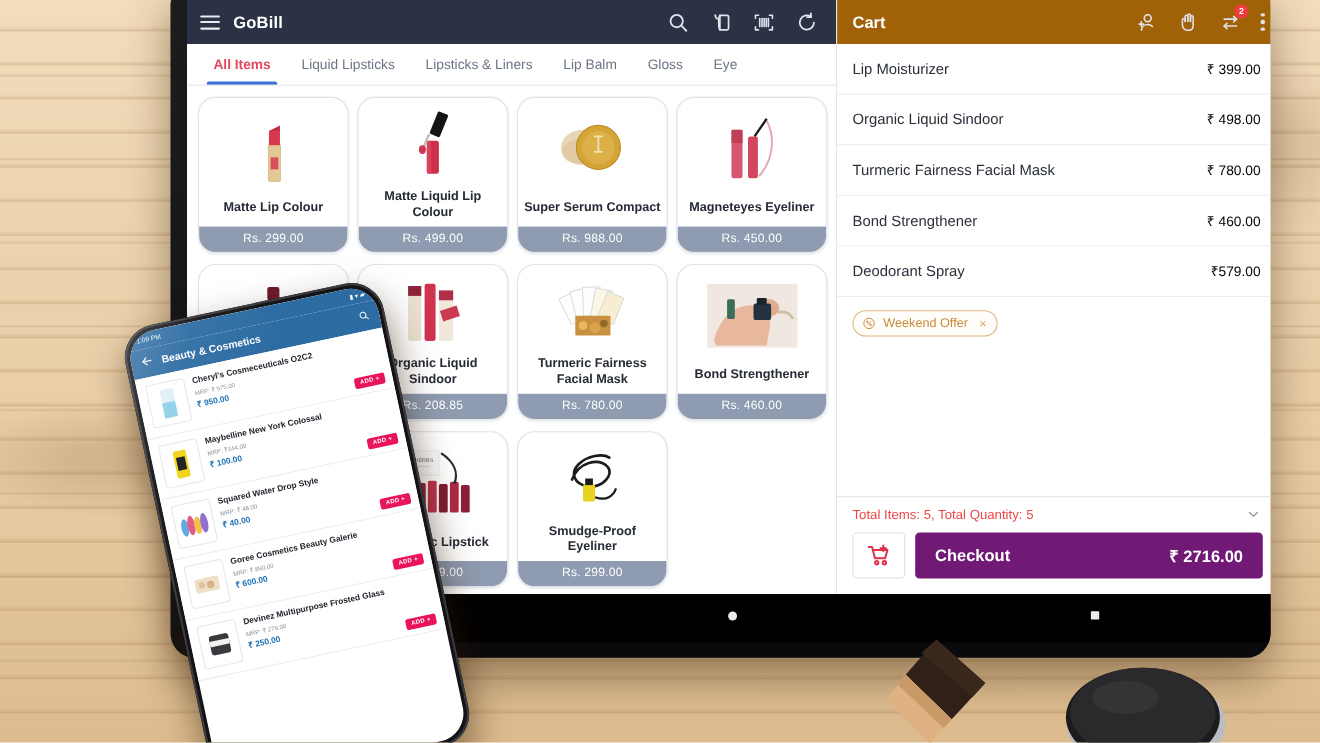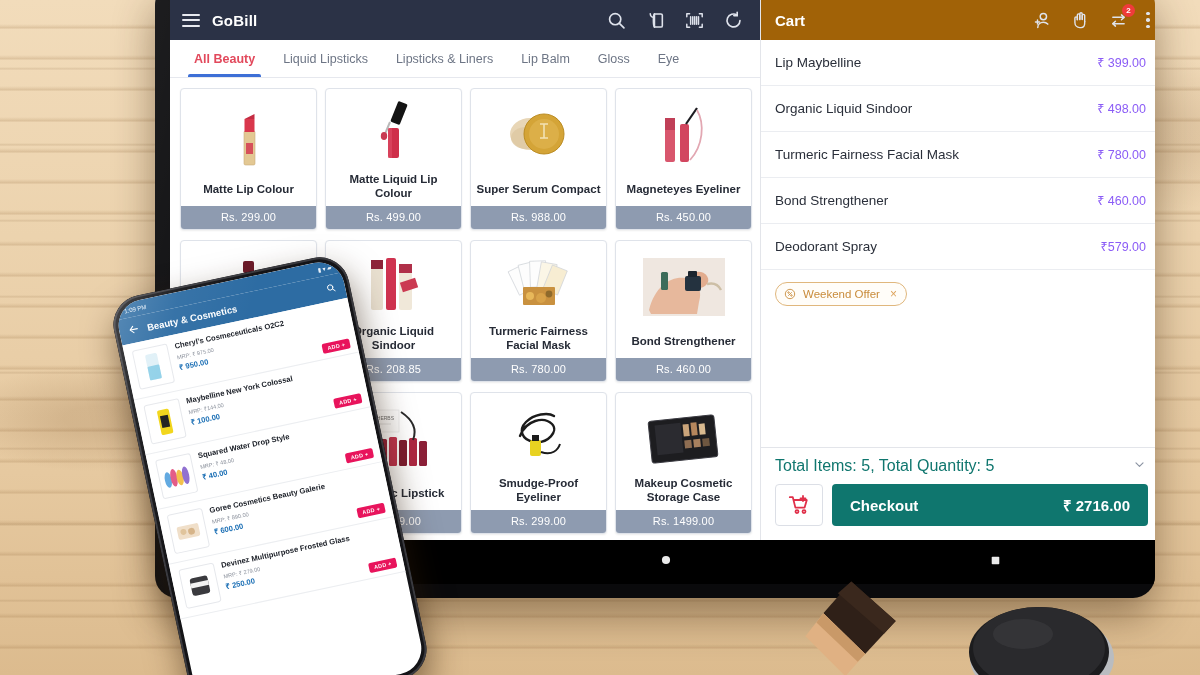--- a/index.html
+++ b/index.html
@@ -88,21 +88,21 @@
     background:#3d6fd6; border-radius:2px 2px 0 0;
   }
 
   
   .grid {
     flex:1; padding: 10px 8px 6px 10px;
     display:grid; grid-template-columns: repeat(4, 1fr); gap: 10px 8px;
     align-content:start; overflow:hidden;
   }
   .card {
-    background:#fff; border:1px solid #dfe3ea; border-radius:4px;
+    background:#fff; border:1px solid #dfe3ea; border-radius:16px;
     display:flex; flex-direction:column; height:142px; overflow:hidden;
     box-shadow: 0 1px 2px rgba(0,0,0,.07); cursor:pointer;
   }
   .card-img { flex:1; display:flex; align-items:center; justify-content:center; padding-top:4px; }
   .card-img svg { display:block; }
   .card-name {
     font-size:11.5px; font-weight:bold; color:#262b36; text-align:center;
     line-height:1.22; padding:2px 4px 6px; min-height:30px;
     display:flex; align-items:center; justify-content:center;
   }
@@ -126,44 +126,44 @@
   }
   .dots { width:4px; display:flex; flex-direction:column; gap:3px; align-items:center; cursor:pointer; }
   .dots i { width:3.5px; height:3.5px; background:#dfe3ec; border-radius:50%; display:block; }
 
   .cart-list { flex:1; overflow:hidden; }
   .cart-row {
     display:flex; align-items:center; justify-content:space-between;
     padding: 14px 14px; border-bottom:1px solid #ebedf1; cursor:pointer;
   }
   .cart-item-name { font-size:13.5px; color:#2a2f3a; }
-  .cart-item-price { font-size:12.5px; color:#8b5cf6; white-space:nowrap; }
+  .cart-item-price { font-size:12.5px; color:#000000; white-space:nowrap; }
 
   .offer-zone { padding: 12px 14px 0; }
   .offer-chip {
     display:inline-flex; align-items:center; gap:7px;
     border:1px solid #e0b77d; border-radius:14px; padding:4px 9px 4px 8px;
     color:#c98c3c; font-size:11.5px; background:#fffdf9; cursor:pointer;
   }
   .offer-chip .pc { width:12px; height:12px; }
   .offer-chip .xx { color:#dda45e; font-size:12px; margin-left:3px; }
 
   .cart-foot { border-top:1px solid #e3e5ea; }
   .totals {
     display:flex; align-items:flex-start; justify-content:space-between;
-    padding: 9px 14px 7px; font-size:16px; color:#0f766e;
+    padding: 9px 14px 7px; font-size:12px; color:#ef4444;
   }
   .chev { width:13px; height:13px; color:#8b93a2; cursor:pointer; }
   .checkout-row { display:flex; gap:9px; padding: 2px 12px 14px 14px; align-items:stretch; }
   .cart-sq {
     width:48px; height:42px; border:1px solid #dcdfe6; border-radius:4px;
     display:flex; align-items:center; justify-content:center; background:#fff; cursor:pointer;
   }
   .checkout-btn {
-    flex:1; background:#0f766e; border-radius:4px; color:#fff;
+    flex:1; background:#701a75; border-radius:4px; color:#fff;
     display:flex; align-items:center; justify-content:space-between;
     padding: 0 18px; font-size:15px; font-weight:bold; cursor:pointer;
   }
 
   
   #navbar {
     position:absolute; left:15px; top:552px; width:990px; height:44px;
     background:#000; display:flex; align-items:center; justify-content:space-around;
   }
   .nav-ic { color:#e9e9e9; }
@@ -266,21 +266,21 @@
           <span class="ic">
             <svg viewBox="0 0 24 24" fill="none" stroke="currentColor" stroke-width="1.9" stroke-linecap="round">
               <path d="M19.4 12a7.4 7.4 0 1 1-3.3-6.2"></path>
               <polyline points="16.2,2.6 16.2,6.4 12.4,6.4"></polyline>
             </svg>
           </span>
         </div>
       </div>
 
       <div class="tabs">
-        <div class="tab active">All Beauty</div>
+        <div class="tab active">All Items</div>
         <div class="tab">Liquid Lipsticks</div>
         <div class="tab">Lipsticks &amp; Liners</div>
         <div class="tab">Lip Balm</div>
         <div class="tab">Gloss</div>
         <div class="tab">Eye</div>
       </div>
 
       <div class="grid">
 
         <div class="card">
@@ -442,39 +442,20 @@
               <path d="M16 34 C22 18 40 14 48 22 C55 29 44 42 30 40 C18 38 14 28 22 20 C30 12 44 10 50 14" stroke="#1b1b1b" stroke-width="2.4" fill="none" stroke-linecap="round"></path>
               <rect x="26" y="38" width="11" height="16" rx="2" fill="#e8d221"></rect>
               <rect x="28" y="33" width="7" height="6" fill="#1b1b1b"></rect>
               <path d="M37 50 C48 54 54 48 56 42" stroke="#1b1b1b" stroke-width="2" fill="none"></path>
             </svg>
           </div>
           <div class="card-name">Smudge-Proof Eyeliner</div>
           <div class="card-price">Rs. 299.00</div>
         </div>
 
-        <div class="card">
-          <div class="card-img">
-            <svg width="80" height="62" viewBox="0 0 80 62">
-              <rect x="6" y="14" width="66" height="42" rx="3" transform="rotate(-6 39 35)" fill="#1d1d20"></rect>
-              <rect x="12" y="20" width="26" height="30" transform="rotate(-6 25 35)" fill="#2b2b30"></rect>
-              <g transform="rotate(-6 45 34)">
-                <rect x="40" y="20" width="6" height="12" fill="#caa47a"></rect>
-                <rect x="48" y="19" width="6" height="13" fill="#b5865c"></rect>
-                <rect x="56" y="21" width="6" height="11" fill="#d8b98f"></rect>
-                <rect x="40" y="36" width="7" height="8" fill="#8e6d52"></rect>
-                <rect x="49" y="36" width="7" height="8" fill="#a8815f"></rect>
-                <rect x="58" y="36" width="7" height="8" fill="#6f5740"></rect>
-              </g>
-              <rect x="6" y="14" width="66" height="42" rx="3" transform="rotate(-6 39 35)" fill="none" stroke="#3b3b42" stroke-width="1"></rect>
-            </svg>
-          </div>
-          <div class="card-name">Makeup Cosmetic Storage Case</div>
-          <div class="card-price">Rs. 1499.00</div>
-        </div>
 
       </div>
     </div>
 
     <div id="cart">
 
       <div class="cart-bar">
         <div class="cart-title">Cart</div>
         <div class="cart-actions">
           <span class="ic">
@@ -506,21 +487,21 @@
           <span class="dots">
               <i></i>
               <i></i>
               <i></i>
             </span>
         </div>
       </div>
 
       <div class="cart-list">
         <div class="cart-row">
-          <span class="cart-item-name">Lip Maybelline</span>
+          <span class="cart-item-name">Lip Moisturizer</span>
           <span class="cart-item-price">₹ 399.00</span>
         </div>
         <div class="cart-row">
           <span class="cart-item-name">Organic Liquid Sindoor</span>
           <span class="cart-item-price">₹ 498.00</span>
         </div>
         <div class="cart-row">
           <span class="cart-item-name">Turmeric Fairness Facial Mask</span>
           <span class="cart-item-price">₹ 780.00</span>
         </div>

